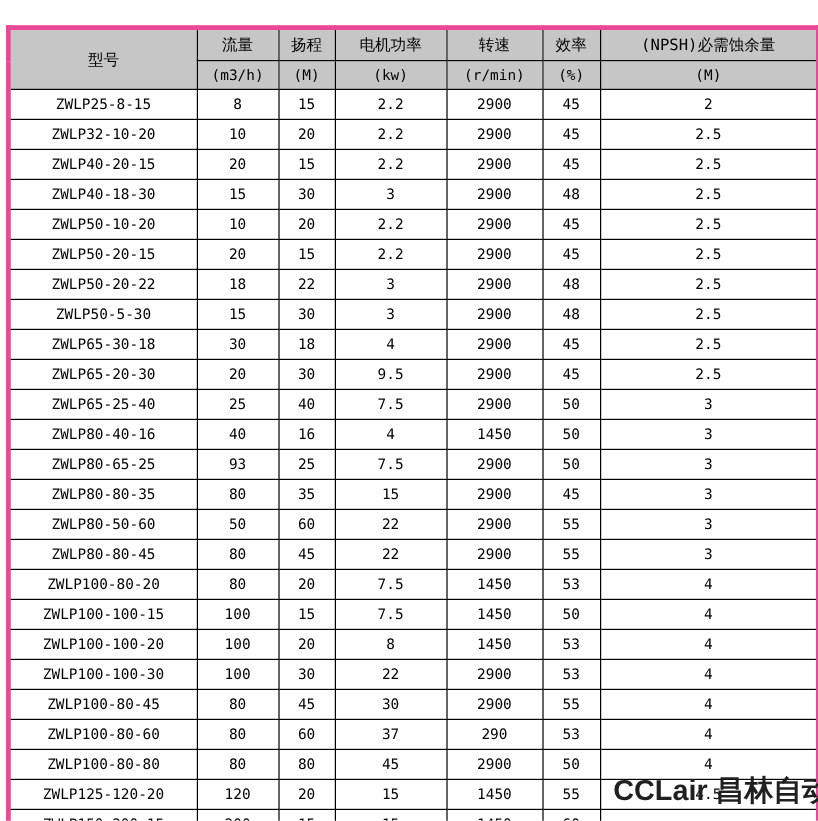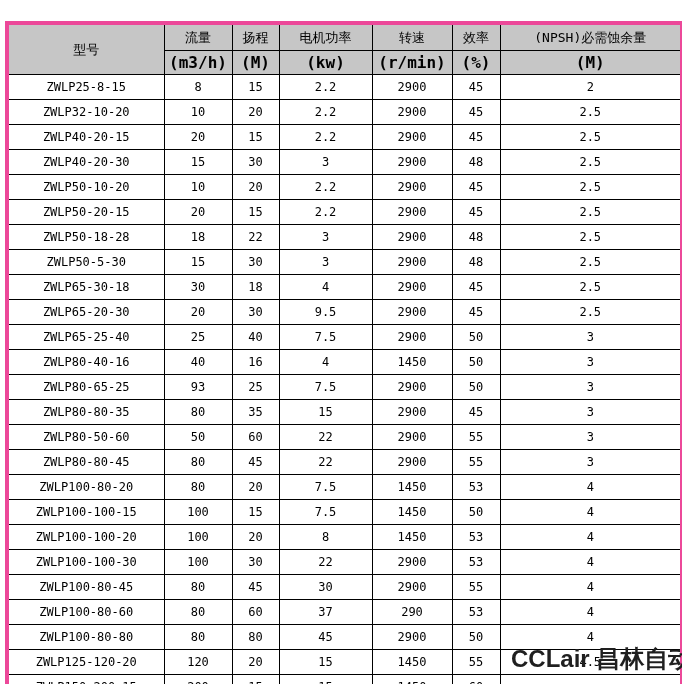--- a/index.html
+++ b/index.html
@@ -14,21 +14,21 @@
   }
   th,td{
     border:1px solid #000000;
     text-align:center;vertical-align:middle;
     padding:0;margin:0;
     font-weight:normal;font-size:12px;color:#000000;
     white-space:nowrap;overflow:hidden;
   }
   thead th{background:#c6c6c6;}
   thead tr.label-row th{height:25px;font-size:13px;}
-  thead tr.unit-row th{height:23px;font-size:16px;font-weight:bold;}
+  thead tr.unit-row th{height:23px;font-size:12px;}
   tbody td{height:24px;background:#ffffff;}
   .watermark{
     position:absolute;left:511px;top:643px;
     font-family:"Liberation Sans","DejaVu Sans",sans-serif;
     font-size:24px;font-weight:700;color:#1f1f1f;
     white-space:nowrap;pointer-events:none;
   }
 </style>
 </head>
 <body>
@@ -84,21 +84,21 @@
       <tr>
     <td>ZWLP40-20-15</td>
     <td>20</td>
     <td>15</td>
     <td>2.2</td>
     <td>2900</td>
     <td>45</td>
     <td>2.5</td>
   </tr>
       <tr>
-    <td>ZWLP40-20-30</td>
+    <td>ZWLP40-18-30</td>
     <td>15</td>
     <td>30</td>
     <td>3</td>
     <td>2900</td>
     <td>48</td>
     <td>2.5</td>
   </tr>
       <tr>
     <td>ZWLP50-10-20</td>
     <td>10</td>
@@ -111,21 +111,21 @@
       <tr>
     <td>ZWLP50-20-15</td>
     <td>20</td>
     <td>15</td>
     <td>2.2</td>
     <td>2900</td>
     <td>45</td>
     <td>2.5</td>
   </tr>
       <tr>
-    <td>ZWLP50-18-28</td>
+    <td>ZWLP50-20-22</td>
     <td>18</td>
     <td>22</td>
     <td>3</td>
     <td>2900</td>
     <td>48</td>
     <td>2.5</td>
   </tr>
       <tr>
     <td>ZWLP50-5-30</td>
     <td>15</td>

